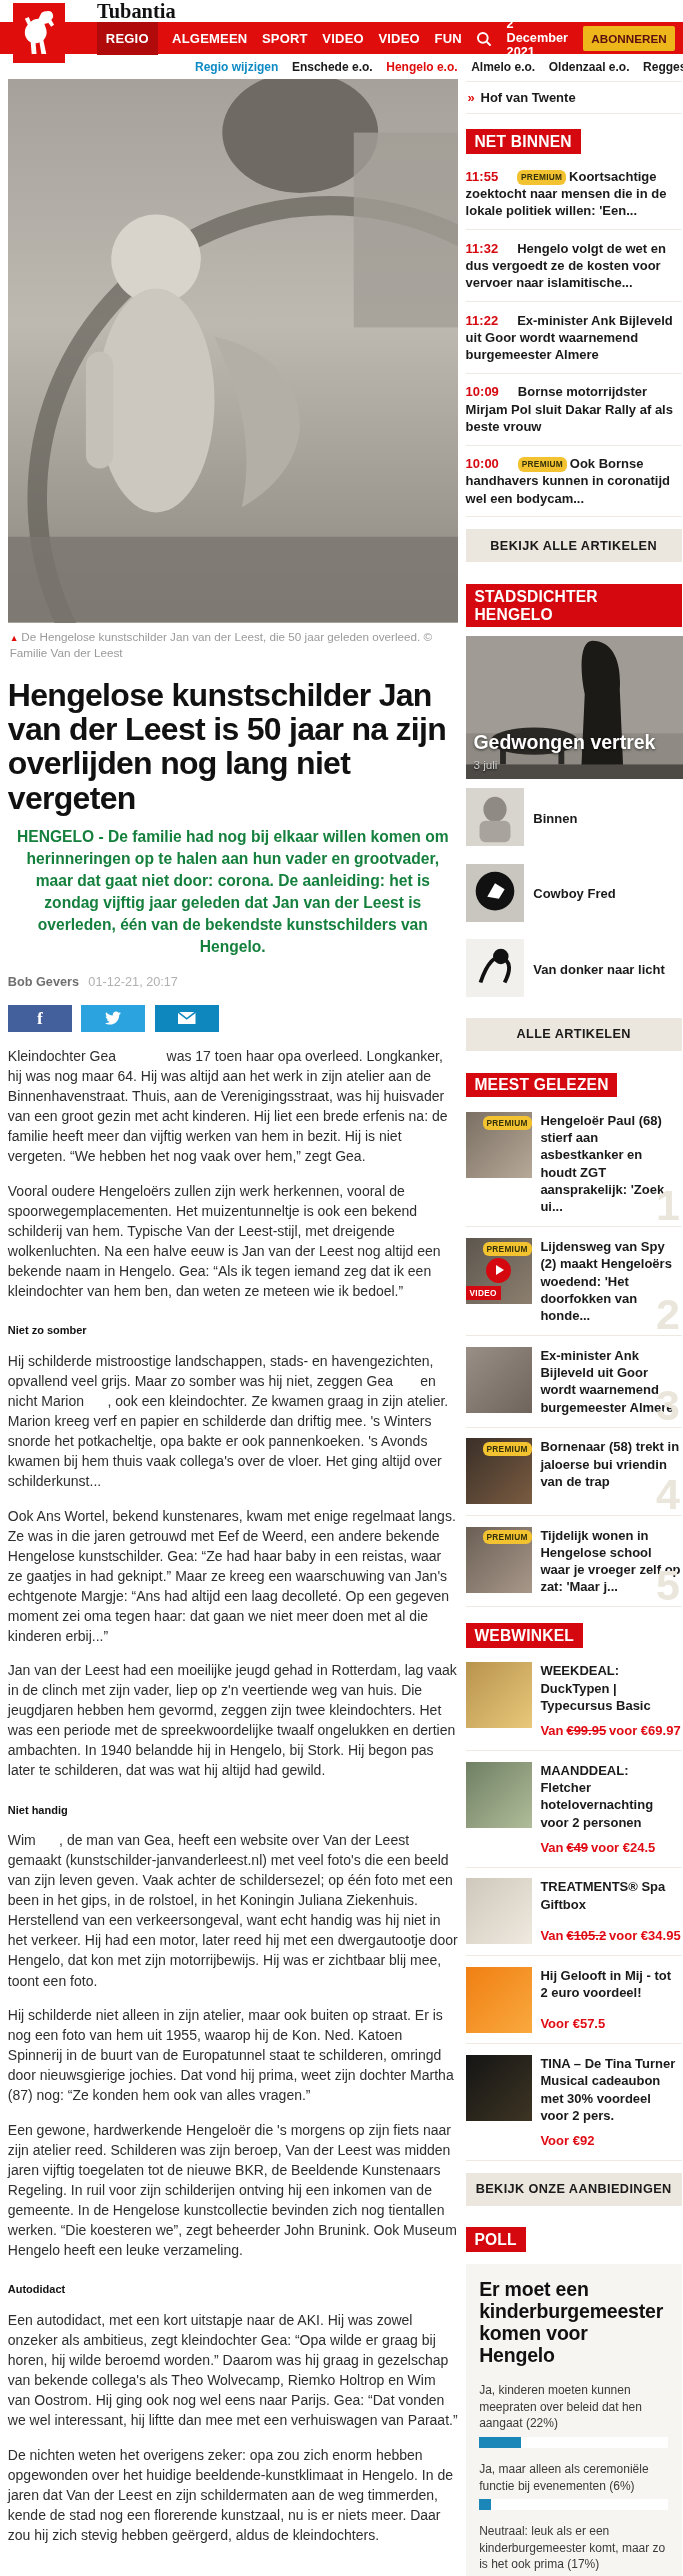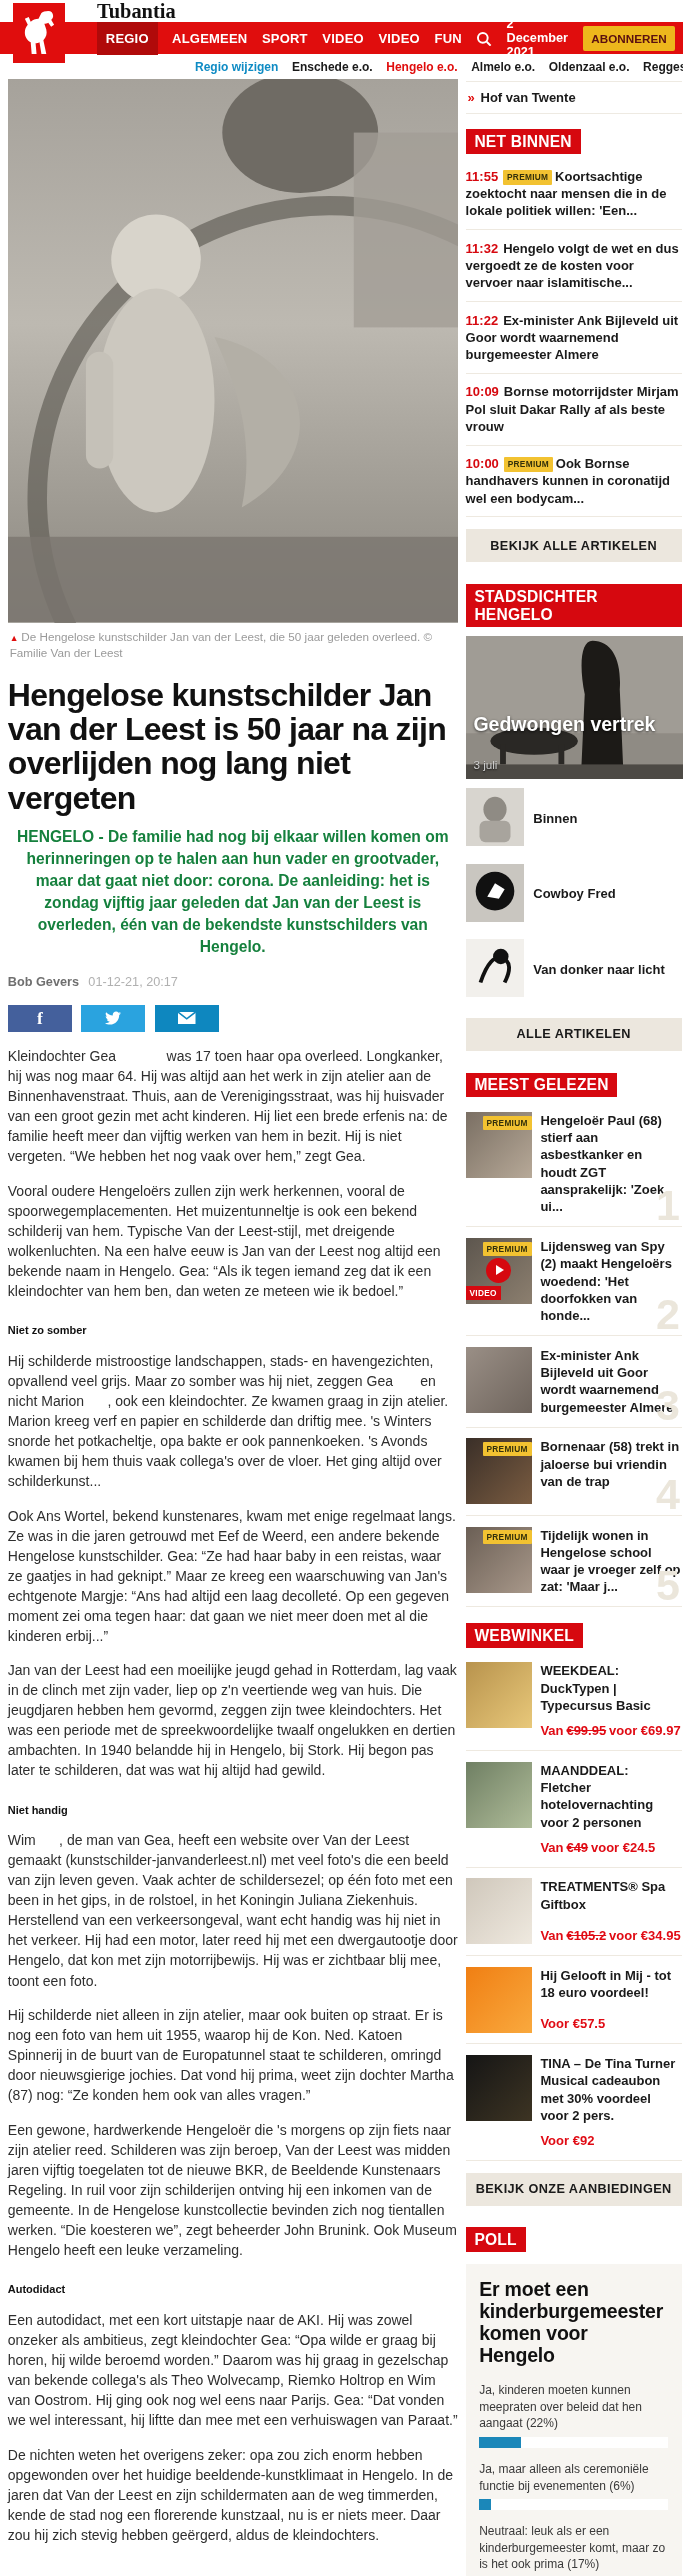--- a/index.html
+++ b/index.html
@@ -42,26 +42,26 @@
   .sbtn.fb { background:#44609c; } .sbtn.tw { background:#2aa3df; } .sbtn.em { background:#0e87bf; }
   .sbtn .f { color:#fff; font-family:"Liberation Serif",serif; font-weight:700; font-size:17.5px; }
   main p.body { font-size:14px; line-height:1.43; color:#2e2e2e; margin:14.6px 0; }
   main h3.sub { font-size:11px; font-weight:800; color:#111; margin:23.4px 0 0; }
 
   
   .side-link { display:flex; align-items:center; gap:5.8px; font-weight:700; font-size:13px; padding:7.8px 1.9px; border-top:1px solid #eeeae2; border-bottom:1px solid #eeeae2; margin-top:1.9px; }
   .red-ar { color:#e00d0d; font-weight:800; }
   .banner { display:inline-block; background:#d6080f; color:#fff; font-weight:800; font-size:15.6px; letter-spacing:0.2px; padding:3.9px 8.8px 2.9px; margin:15.6px 0 3.9px; text-transform:uppercase; }
   .nb-item { padding:9.7px 0; border-bottom:1px solid #eee9e0; font-size:13px; font-weight:700; line-height:1.32; color:#1a1a1a; display:block; }
-  .nb-time { color:#d6080f; margin-right:5px; }
-  .badge-premium { display:inline-block; background:#f2c231; color:#33300a; font-size:8.3px; font-weight:800; padding:1.9px 3.9px; border-radius:1px; vertical-align:1px; margin-right:2.9px; letter-spacing:0.3px; }
+  .nb-time { color:#d6080f; margin-right:19px; }
+  .badge-premium { display:inline-block; background:#f2c231; color:#33300a; font-size:8.3px; font-weight:800; padding:1.9px 3.9px; border-radius:6px; vertical-align:1px; margin-right:2.9px; letter-spacing:0.3px; }
   .btn-beige { display:block; background:#ece7de; text-align:center; font-weight:800; font-size:12.7px; letter-spacing:0.4px; padding:9.7px 0; color:#1a1a1a; margin:11.7px 0 5.8px; }
   .feat-card { position:relative; display:block; margin-top:5.8px; }
   .feat-img { width:218px; height:143px; display:block; }
-  .feat-title { position:absolute; left:7.8px; bottom:43px; color:#fff; font-weight:800; font-size:19.5px; text-shadow:0 1px 2.9px rgba(0,0,0,.7); }
+  .feat-title { position:absolute; left:7.8px; bottom:25px; color:#fff; font-weight:800; font-size:19.5px; text-shadow:0 1px 2.9px rgba(0,0,0,.7); }
   .feat-date { position:absolute; left:7.8px; bottom:7.8px; color:#cfcfcf; font-size:11.7px; text-shadow:0 1px 1.9px rgba(0,0,0,.7); }
   .mini { display:flex; gap:9.7px; padding:8.8px 0; align-items:center; }
   .mini svg { width:58px; height:58px; flex:none; }
   .mini-title { font-weight:700; font-size:13px; padding-top:1.9px; }
   .rank-item, .share-item, .deal { display:flex; gap:8.8px; padding:10.7px 0; border-bottom:1px solid #eee9e0; position:relative; align-items:flex-start; }
   .thumb { width:66px; height:66px; flex:none; position:relative; }
   .thumb .badge-premium { position:absolute; top:3.9px; right:0; margin:0; }
   .badge-video { position:absolute; left:0; bottom:3.9px; background:#d6080f; color:#fff; font-size:8.3px; font-weight:800; padding:1.9px 3.9px; letter-spacing:0.3px; }
   .play { position:absolute; left:50%; top:50%; width:25px; height:25px; margin:-12.7px 0 0 -12.7px; border-radius:50%; background:#d6080f; }
   .play::after { content:""; position:absolute; left:9.7px; top:6.8px; border-left:8.8px solid #fff; border-top:5.8px solid transparent; border-bottom:5.8px solid transparent; }
@@ -301,21 +301,21 @@
   <a class="deal">
     <span class="th t-w3"></span>
     <span class="deal-text">
           <span>TREATMENTS® Spa Giftbox</span>
       <span class="deal-price"><span>Van</span><span class="old">€105.2</span><span>voor</span> <span>€34.95</span></span>
     </span>
   </a>
   <a class="deal">
     <span class="th t-w4"></span>
     <span class="deal-text">
-          <span>Hij Gelooft in Mij - tot 18 euro voordeel!</span>
+          <span>Hij Gelooft in Mij - tot 2 euro voordeel!</span>
       <span class="deal-price"><span>Voor</span> <span>€57.5</span></span>
     </span>
   </a>
   <a class="deal">
     <span class="th t-w5"></span>
     <span class="deal-text">
           <span>TINA – De Tina Turner Musical cadeaubon met 30% voordeel voor 2 pers.</span>
       <span class="deal-price"><span>Voor</span> <span>€92</span></span>
     </span>
   </a>

